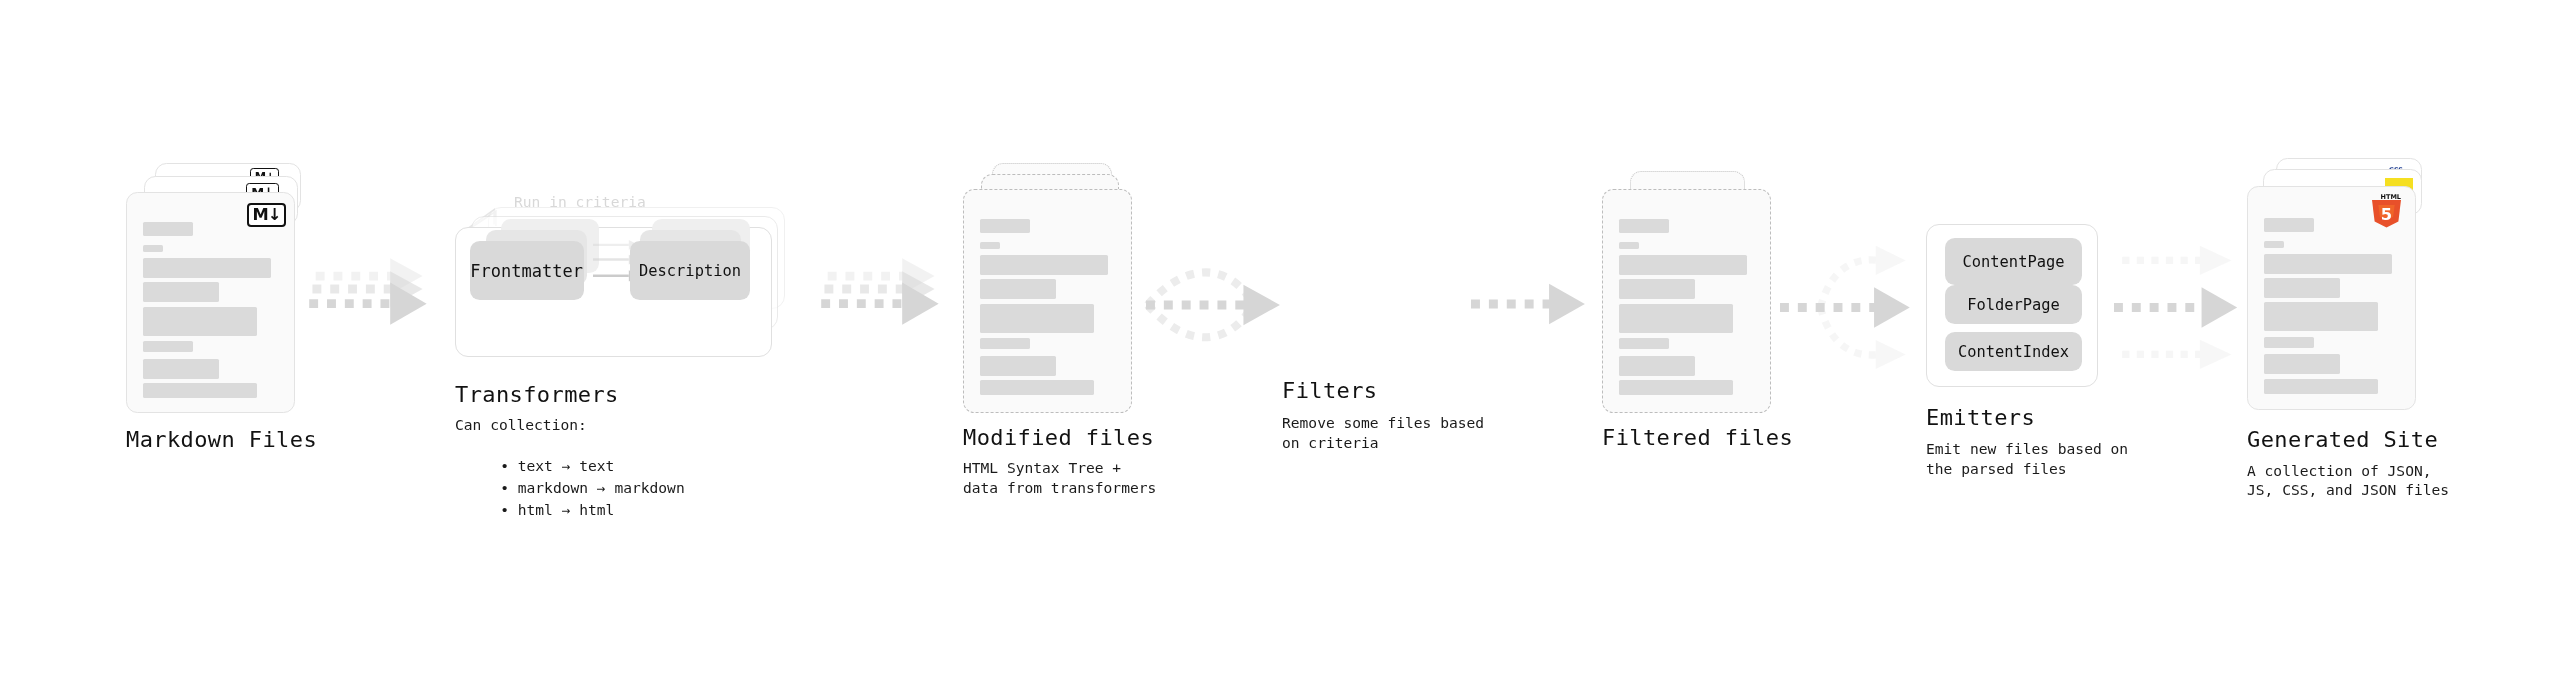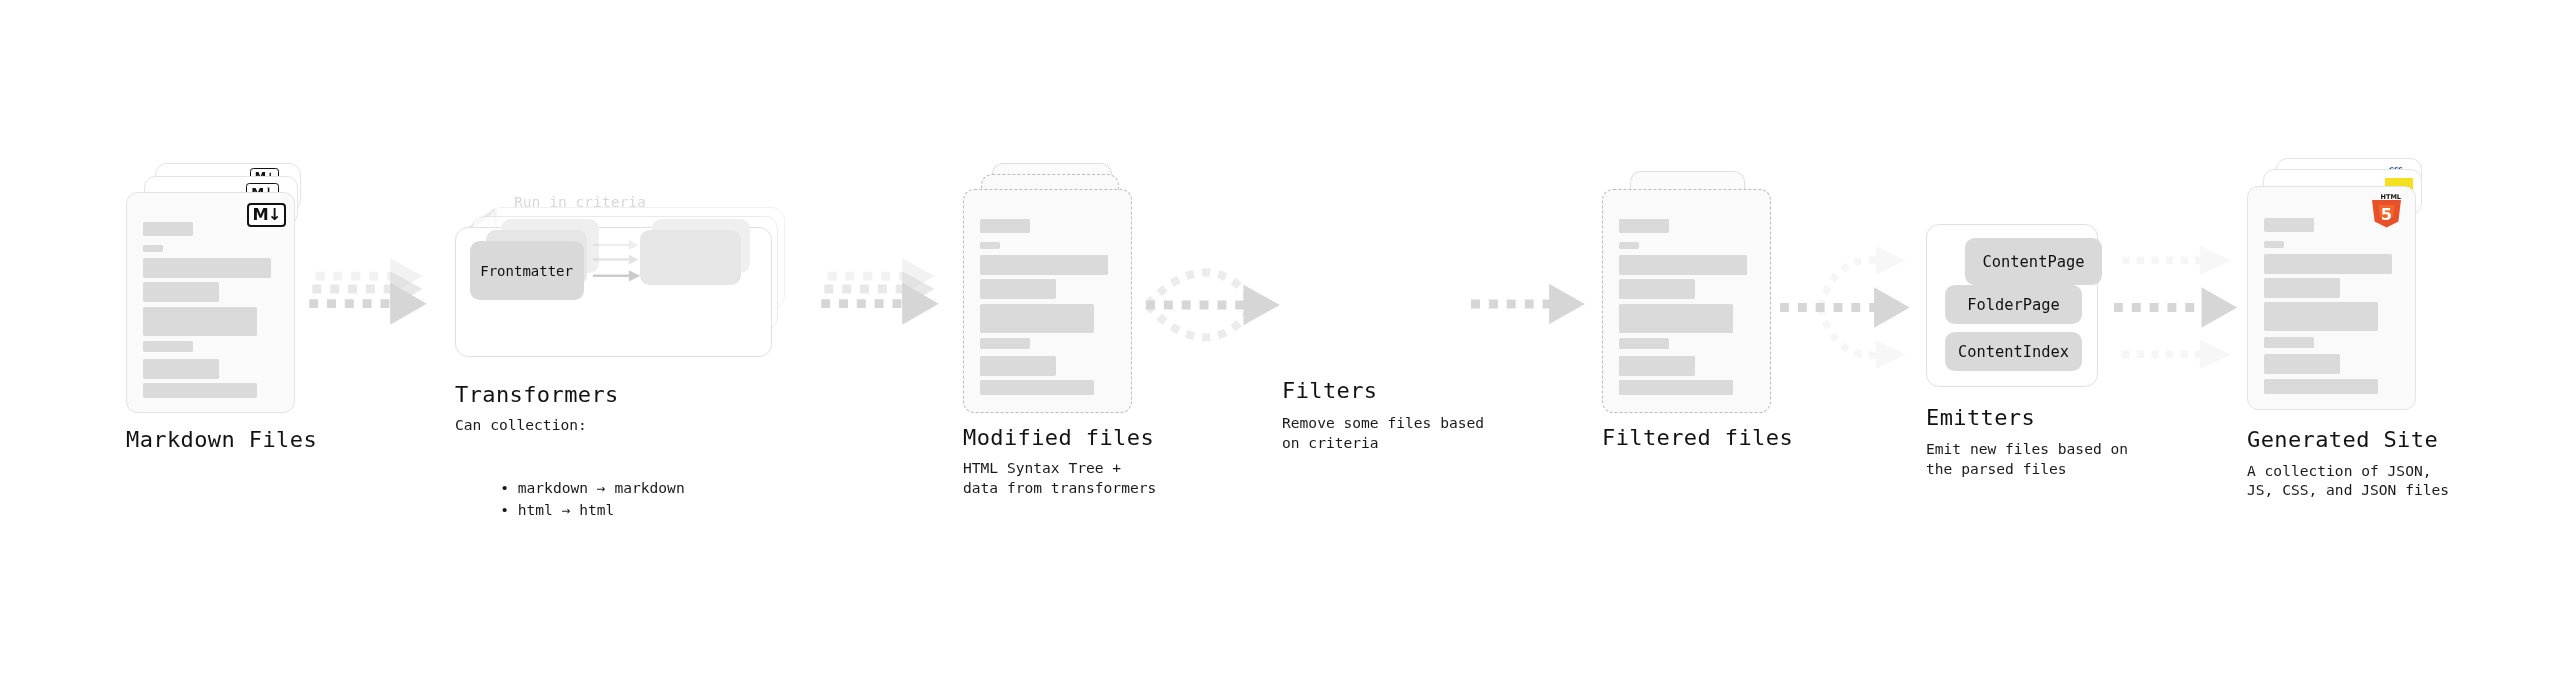--- a/index.html
+++ b/index.html
@@ -157,25 +157,29 @@
       <g opacity="0.55">
           <line x1="0" y1="24" x2="44" y2="24" stroke="#cfcfcf" stroke-width="3"></line>
           <polygon points="44,18 56,24 44,30" fill="#cfcfcf"></polygon>
         </g>
       <g opacity="0.95">
           <line x1="0" y1="44" x2="44" y2="44" stroke="#c9c9c9" stroke-width="3"></line>
           <polygon points="44,37 58,44 44,51" fill="#c9c9c9"></polygon>
         </g>
     </svg>
 
-    <div class="chip" style="left:14.6px;top:34px;width:114px;height:59px;font-size:14px;">Frontmatter</div>
+    <div class="chip" style="left:14.6px;top:34px;width:114px;height:59px;font-size:17px;">Frontmatter</div>
+    <div class="chip" style="left:175px;top:34px;width:120px;height:59px;font-size:15.4px;">Description</div>
   </div>
 
   <div class="title" style="left:455px;top:382px;">Transformers</div>
   <div class="sub" style="left:455px;top:416px;">Can collection:</div>
+  <div class="sub" style="left:465px;top:438px;">
+    <span>•&nbsp;</span><span>text → text</span>
+  </div>
   <div class="sub" style="left:465px;top:482px;">
     <span>•&nbsp;</span><span>html → html</span>
   </div>
   <div class="sub" style="left:465px;top:460px;">
     <span>•&nbsp;</span><span>markdown → markdown</span>
   </div>
 
   <svg style="left:821px;top:268px;width:130px;height:81px;" viewBox="0 0 160 100" width="130" height="81">
     <g opacity="0.30">
       <line x1="8" y1="10" x2="104" y2="10" stroke="#d6d6d6" stroke-width="11" stroke-dasharray="11 11"></line>
@@ -247,21 +251,21 @@
     </g>
     <g opacity="0.45">
       <path d="M50,88 C62,136 92,150 122,146" fill="none" stroke="#ececec" stroke-width="9" stroke-dasharray="9 9"></path>
       <polygon points="118,128 155,146 118,164" fill="#eeeeee"></polygon>
     </g>
     <line x1="0" y1="88" x2="120" y2="88" stroke="#d6d6d6" stroke-width="11" stroke-dasharray="11 11"></line>
     <polygon points="116,63 160,88 116,113" fill="#d6d6d6"></polygon>
   </svg>
 
   <div class="group" style="left:1926px;top:224px;width:172px;height:163px;">
-    <div class="chip" style="left:18px;top:13px;width:137px;height:47px;font-size:15.4px;margin-left:20px;">ContentPage</div>
+    <div class="chip" style="left:18px;top:13px;width:137px;height:47px;font-size:15.4px;">ContentPage</div>
     <div class="chip" style="left:18px;top:60px;width:137px;height:39px;font-size:15.4px;">FolderPage</div>
     <div class="chip" style="left:18px;top:107px;width:137px;height:39px;font-size:15.4px;">ContentIndex</div>
   </div>
   <div class="title" style="left:1926px;top:405px;">Emitters</div>
   <div class="sub" style="left:1926px;top:440px;">Emit new files based on</div>
   <div class="sub" style="left:1926px;top:460px;">the parsed files</div>
 
   <svg style="left:2114px;top:236px;width:154px;height:138px;" viewBox="0 0 190 170" width="154" height="138">
     <g opacity="0.45">
       <line x1="10" y1="30" x2="110" y2="30" stroke="#ececec" stroke-width="9" stroke-dasharray="9 9"></line>

